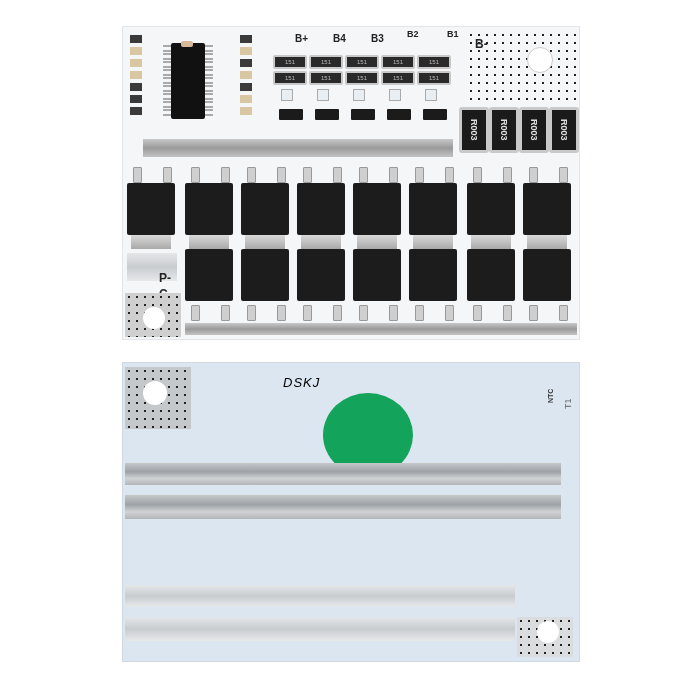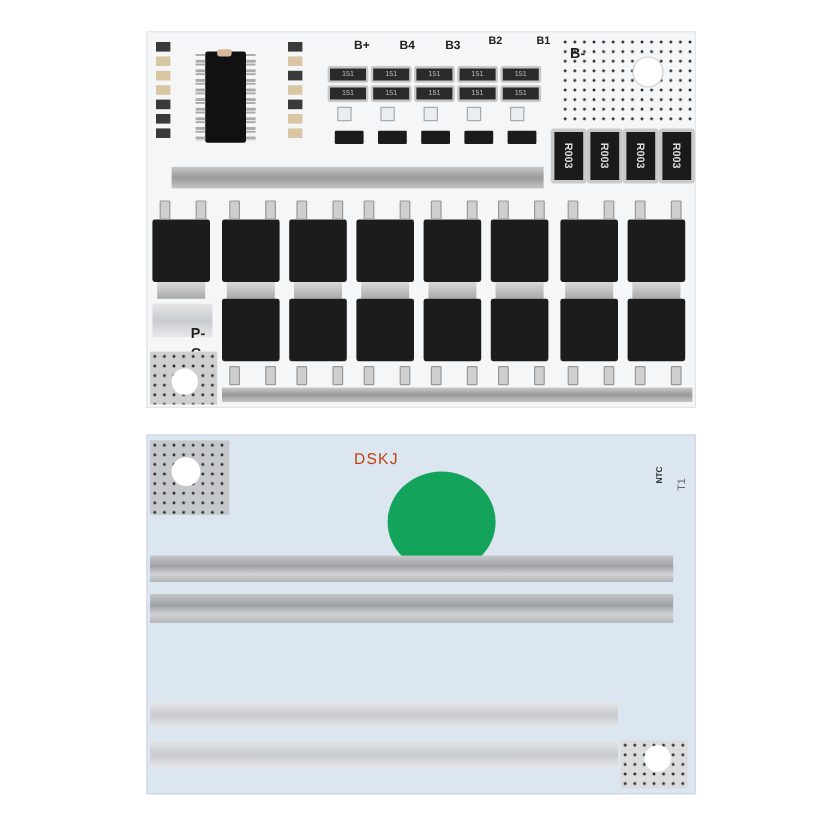--- a/index.html
+++ b/index.html
@@ -160,21 +160,21 @@
   <div class="hole" style="left:20px;top:280px;width:22px;height:22px;"></div>
 
   <div class="pad" style="left:62px;top:296px;width:392px;height:12px;"></div>
 </div>
 
 <div class="board" id="bottom-board">
 
   <div class="dots" style="left:2px;top:4px;width:66px;height:62px;background-color:#c5c8cb;"></div>
   <div class="hole" style="left:20px;top:18px;width:24px;height:24px;"></div>
 
-  <div class="abs" style="left:172px;top:12px;font-size:13px;color:#c2410c;letter-spacing:1px;">DSKJ</div>
+  <div class="abs" style="left:160px;top:12px;font-size:13px;font-style:italic;color:#000000;letter-spacing:1px;">DSKJ</div>
 
   <div class="abs" style="left:200px;top:30px;width:90px;height:84px;border-radius:50%;background:#14a35a;"></div>
 
   <div class="abs" style="left:424px;top:40px;font-size:7px;font-weight:bold;color:#333;transform:rotate(-90deg);transform-origin:left top;">NTC</div>
   <div class="abs" style="left:440px;top:46px;font-size:9px;color:#666;transform:rotate(-90deg);transform-origin:left top;">T1</div>
 
   <div class="strip" style="left:2px;top:100px;width:436px;height:22px;"></div>
   <div class="strip" style="left:2px;top:132px;width:436px;height:24px;"></div>
   <div class="strip light" style="left:2px;top:222px;width:390px;height:22px;"></div>
   <div class="strip light" style="left:2px;top:254px;width:390px;height:24px;"></div>

